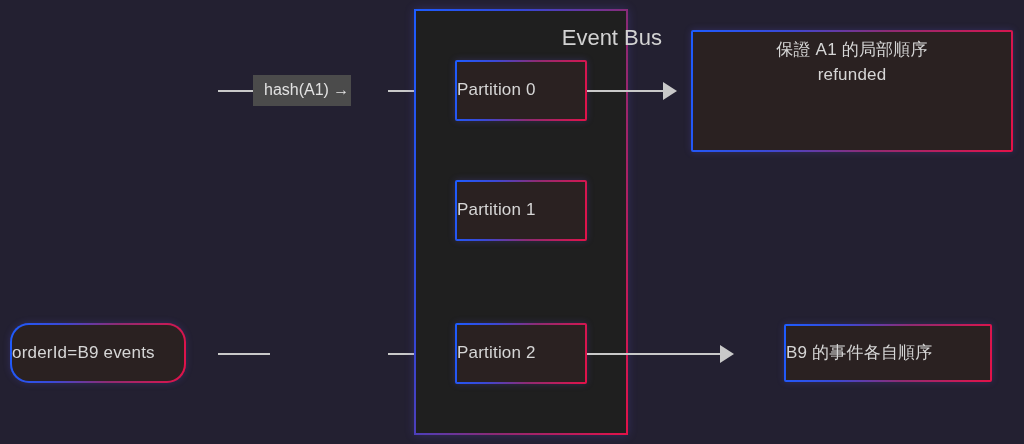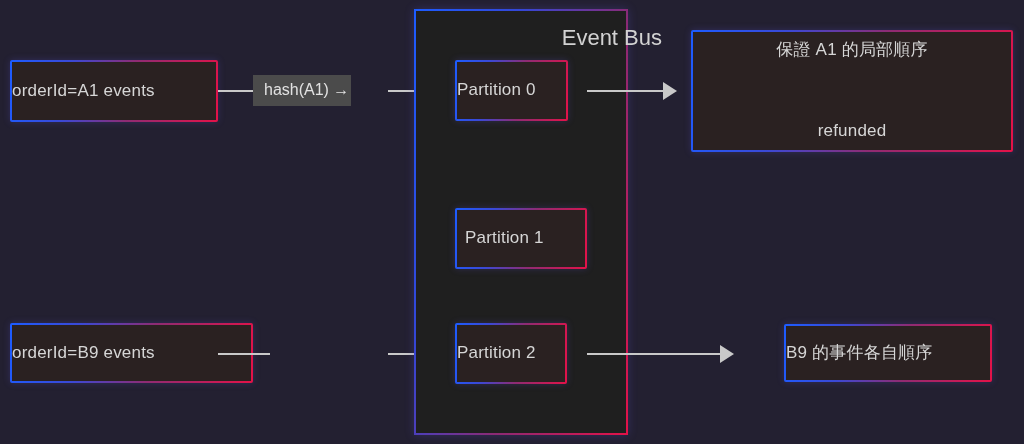--- a/index.html
+++ b/index.html
@@ -23,21 +23,21 @@
     background: #2a2121;
     border: 2px solid transparent;
     border-radius: 2px;
     background-image:
       linear-gradient(#2a2121, #2a2121),
       linear-gradient(100deg, #1d5cff 0%, #3a49d6 28%, #8f2b72 58%, #e31248 100%);
     background-origin: border-box;
     background-clip: padding-box, border-box;
     display: flex;
     align-items: center;
-    justify-content: space-between;
+    justify-content: flex-start;
     text-align: center;
     color: #d6d6d6;
     font-size: 17px;
     line-height: 1.45;
     letter-spacing: .2px;
     box-shadow: 0 0 7px rgba(90, 80, 200, .28);
   }
 
   
   #event-bus {
@@ -62,24 +62,24 @@
     top: 14px;
     width: 100%;
     text-align: right;
     color: #d2d2d2;
     font-size: 22px;
     margin-left: 36px;
   }
 
   
   #src-a1      { left: 10px;  top: 60px;  width: 208px; height: 62px; }
-  #src-b9      { left: 10px;  top: 323px; width: 243px; height: 60px; }
-  #partition-0 { left: 455px; top: 60px;  width: 113px; height: 61px; }
-  #partition-1 { left: 455px; top: 208px; width: 132px; height: 61px; padding-left: 8px; }
-  #partition-2 { left: 455px; top: 323px; width: 112px; height: 61px; }
+  #src-b9      { left: 10px;  top: 323px; width: 176px; height: 60px; border-radius: 19px; }
+  #partition-0 { left: 455px; top: 60px;  width: 132px; height: 61px; }
+  #partition-1 { left: 455px; top: 180px; width: 132px; height: 61px; }
+  #partition-2 { left: 455px; top: 323px; width: 132px; height: 61px; }
   #out-a1      { left: 691px; top: 30px;  width: 322px; height: 122px;
                  flex-direction: column; padding: 6px 12px; }
   #out-b9      { left: 748px; top: 324px; width: 208px; height: 58px; margin-left: 36px; }
 
   #out-a1 .ln { display: block; }
 
   
   .edge-line {
     position: absolute;
     height: 2px;
@@ -119,23 +119,20 @@
     box-sizing: border-box;
   }
   #label-hash-a1 { left: 253px; top: 75px; }
   #label-hash-b9 { left: 253px; top: 338px; }
 </style>
 </head>
 <body>
 
 <div id="canvas">
 
-  <div class="node" id="src-a1">
-    <span>orderId=A1 events</span>
-  </div>
 
   <div class="node" id="src-b9">
     <span>orderId=B9 events</span>
   </div>
 
   <div class="edge-line" id="edge-a1-l"></div>
   <div class="edge-line" id="edge-b9-l"></div>
 
   <div class="edge-label" id="label-hash-a1">hash(A1) →</div>
 

